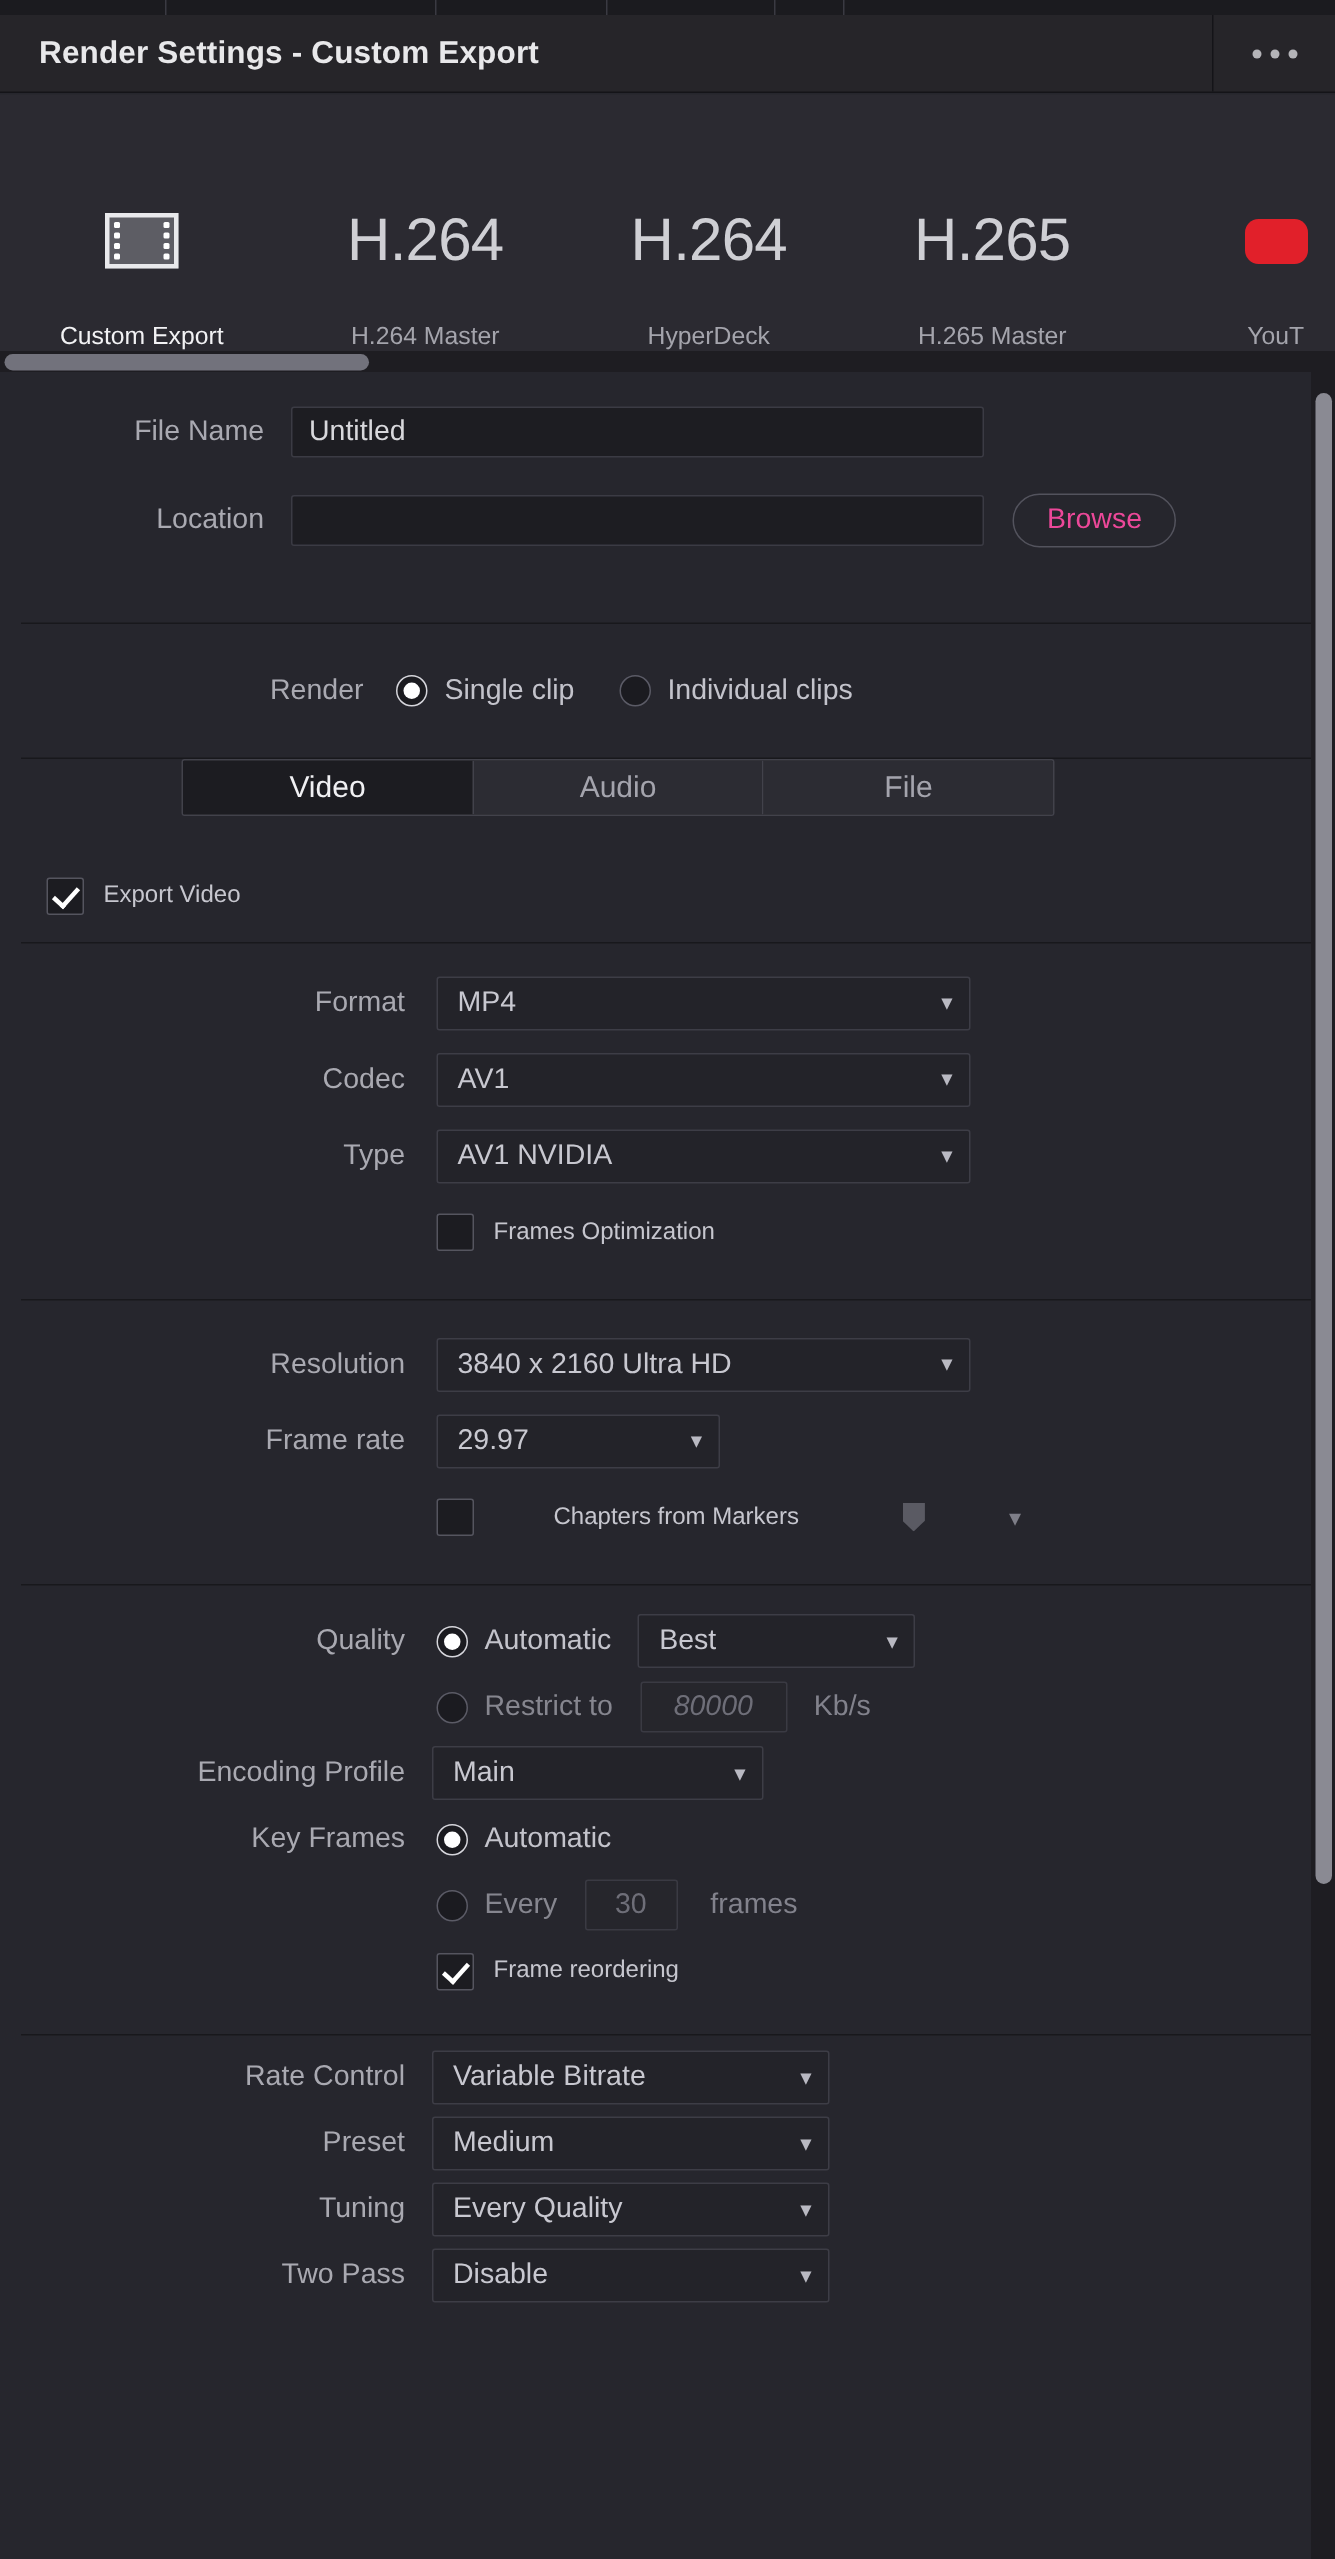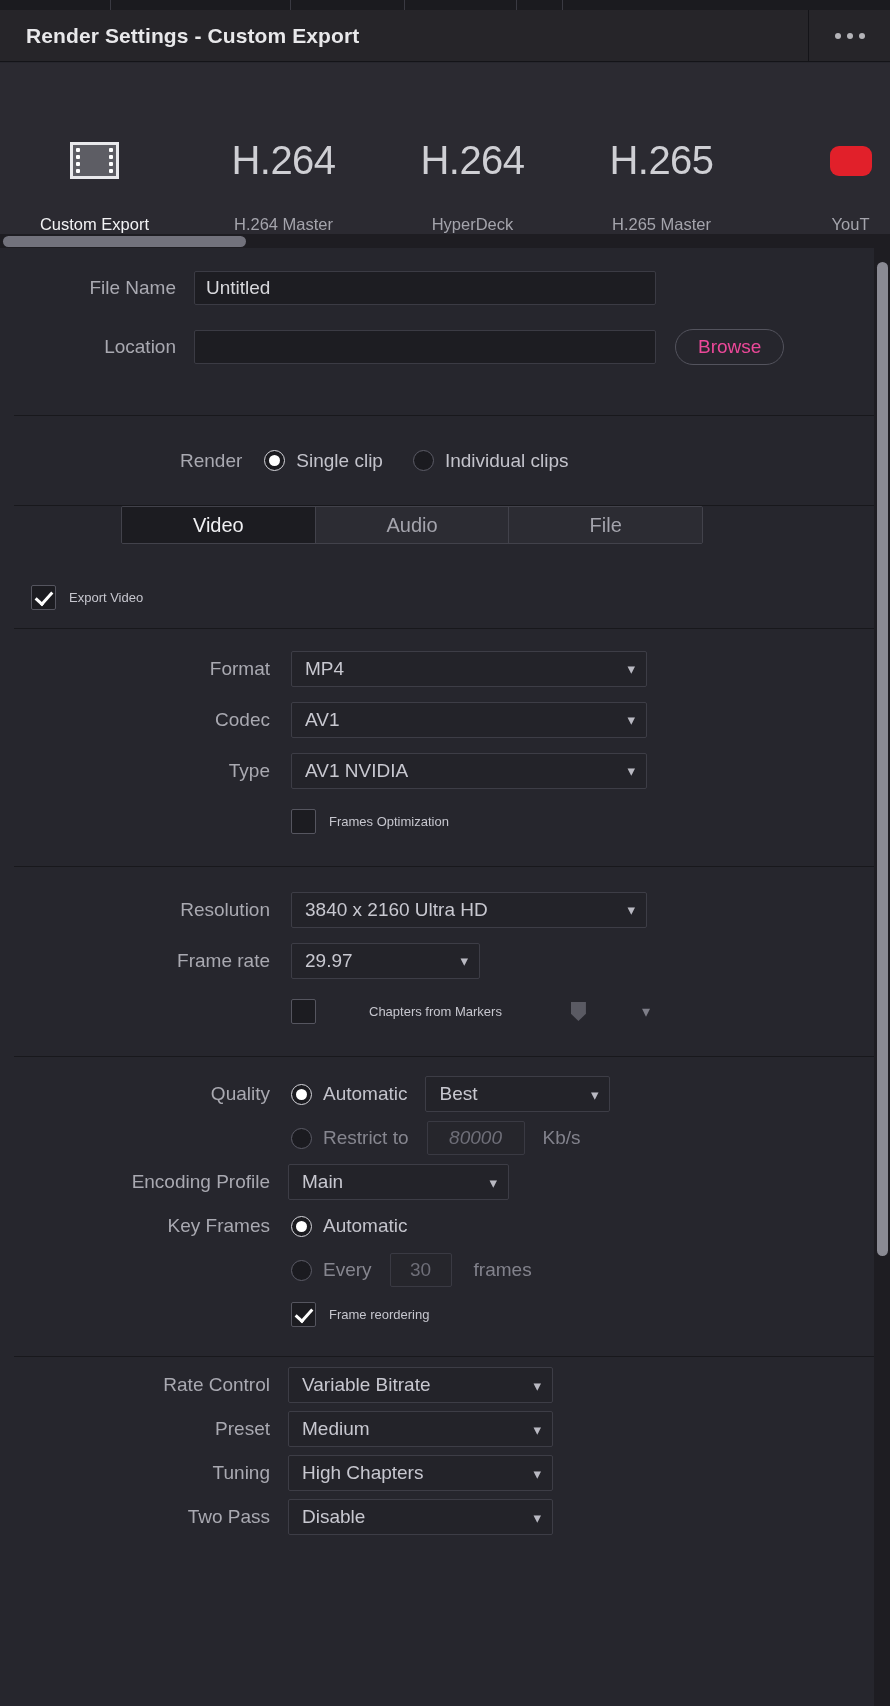--- a/index.html
+++ b/index.html
@@ -198,21 +198,21 @@
   }
   .checkbox.on::after {
     content: '';
     position: absolute;
     left: 7px; top: 2px;
     width: 7px; height: 14px;
     border: solid #fff;
     border-width: 0 3px 3px 0;
     transform: rotate(42deg);
   }
-  .cb-text { font-size: 13px; color: #c6c6ce; margin-left: 13px; white-space: nowrap; }
+  .cb-text { font-size: 16px; color: #c6c6ce; margin-left: 13px; white-space: nowrap; }
 
   
   .dropdown {
     background: #232329;
     border: 1px solid #3d3d46;
     border-radius: 2px;
     height: 36px;
     display: flex; align-items: center; justify-content: space-between;
     padding: 0 11px 0 13px;
     color: #c8c8d0;
@@ -506,21 +506,21 @@
       <div class="row tight">
         <div class="lbl" style="width:256px">Preset</div>
         <div class="dropdown" style="width:265px; margin-left:18px;">
           <span>Medium</span>
           <span class="chev">▾</span>
         </div>
       </div>
       <div class="row tight">
         <div class="lbl" style="width:256px">Tuning</div>
         <div class="dropdown" style="width:265px; margin-left:18px;">
-          <span>High Chapters</span>
+          <span>Every Quality</span>
           <span class="chev">▾</span>
         </div>
       </div>
       <div class="row tight">
         <div class="lbl" style="width:256px">Two Pass</div>
         <div class="dropdown" style="width:265px; margin-left:18px;">
           <span>Disable</span>
           <span class="chev">▾</span>
         </div>
       </div>

